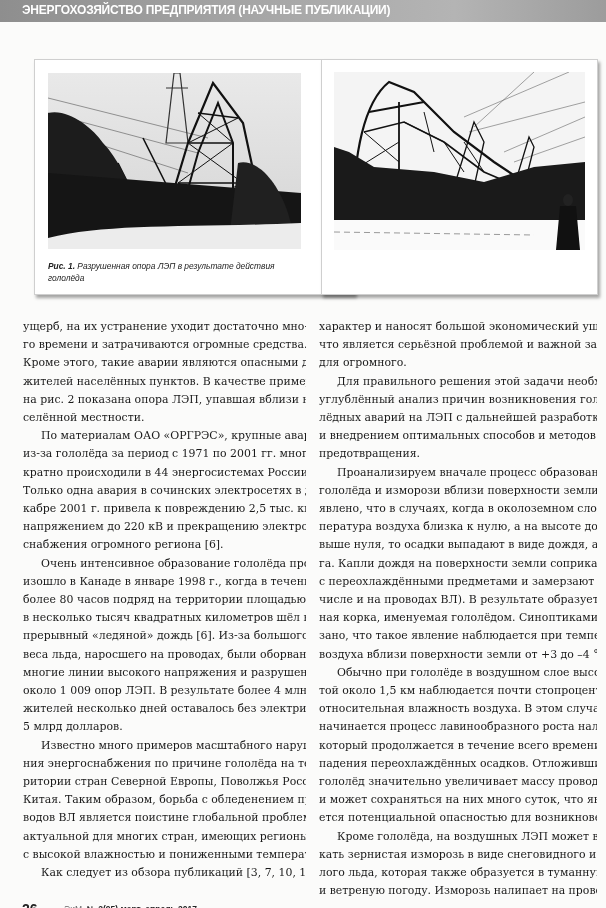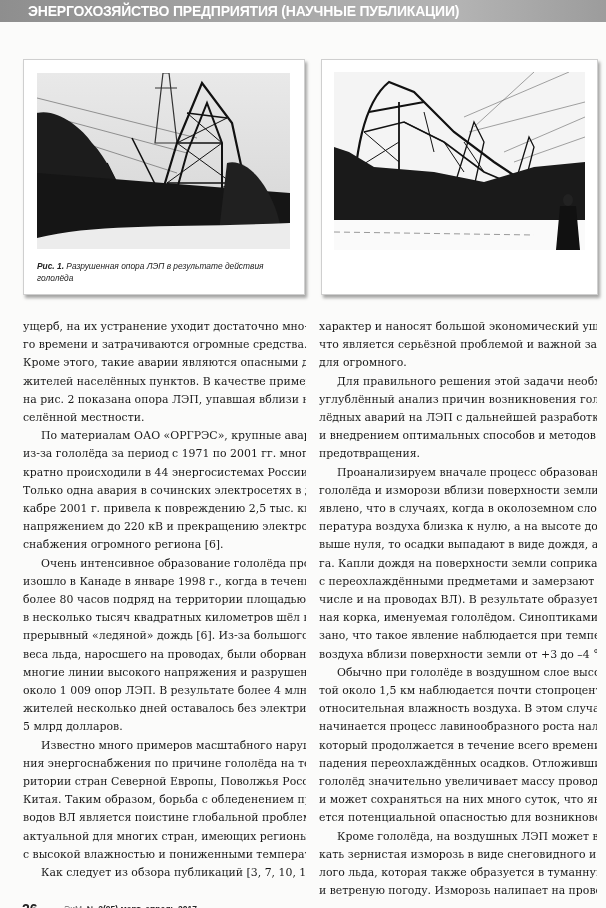--- a/index.html
+++ b/index.html
@@ -8,31 +8,31 @@
     background: #fbfbfa;
     font-family: "DejaVu Serif", "Liberation Serif", serif;
     color: #1a1a1a;
     position: relative;
   }
   .header-band {
     position: absolute; left: 0; top: 0; width: 606px; height: 22px;
     background: linear-gradient(90deg, #8e8e8e 0%, #a5a5a5 40%, #b4b4b4 75%, #9c9c9c 100%);
   }
   .header-title {
-    position: absolute; left: 28px; top: 3px;
+    position: absolute; left: 22px; top: 3px;
     font-family: "Liberation Sans", "DejaVu Sans", sans-serif;
-    font-weight: bold; font-size: 14px; letter-spacing: -0.2px;
+    font-weight: bold; font-size: 12px; letter-spacing: -0.2px;
     color: #ffffff; white-space: nowrap;
   }
   .figure {
     position: absolute; background: #ffffff;
     border: 1px solid #cfcfcf;
     box-shadow: 2px 3px 3px rgba(0,0,0,0.35);
   }
-  .fig1 { left: 23px; top: 59px; width: 280px; height: 234px; }
+  .fig1 { left: 34px; top: 59px; width: 280px; height: 234px; padding-left: 39px; }
   .fig2 { left: 321px; top: 59px; width: 275px; height: 234px; }
   .photo {
     position: absolute; overflow: hidden;
   }
   .fig1 .photo { left: 13px; top: 13px; width: 253px; height: 176px; }
   .fig2 .photo { left: 12px; top: 12px; width: 251px; height: 178px; }
   .photo svg { width: 100%; height: 100%; display: block; }
   .caption {
     position: absolute;
     font-family: "Liberation Sans", "DejaVu Sans", sans-serif;

